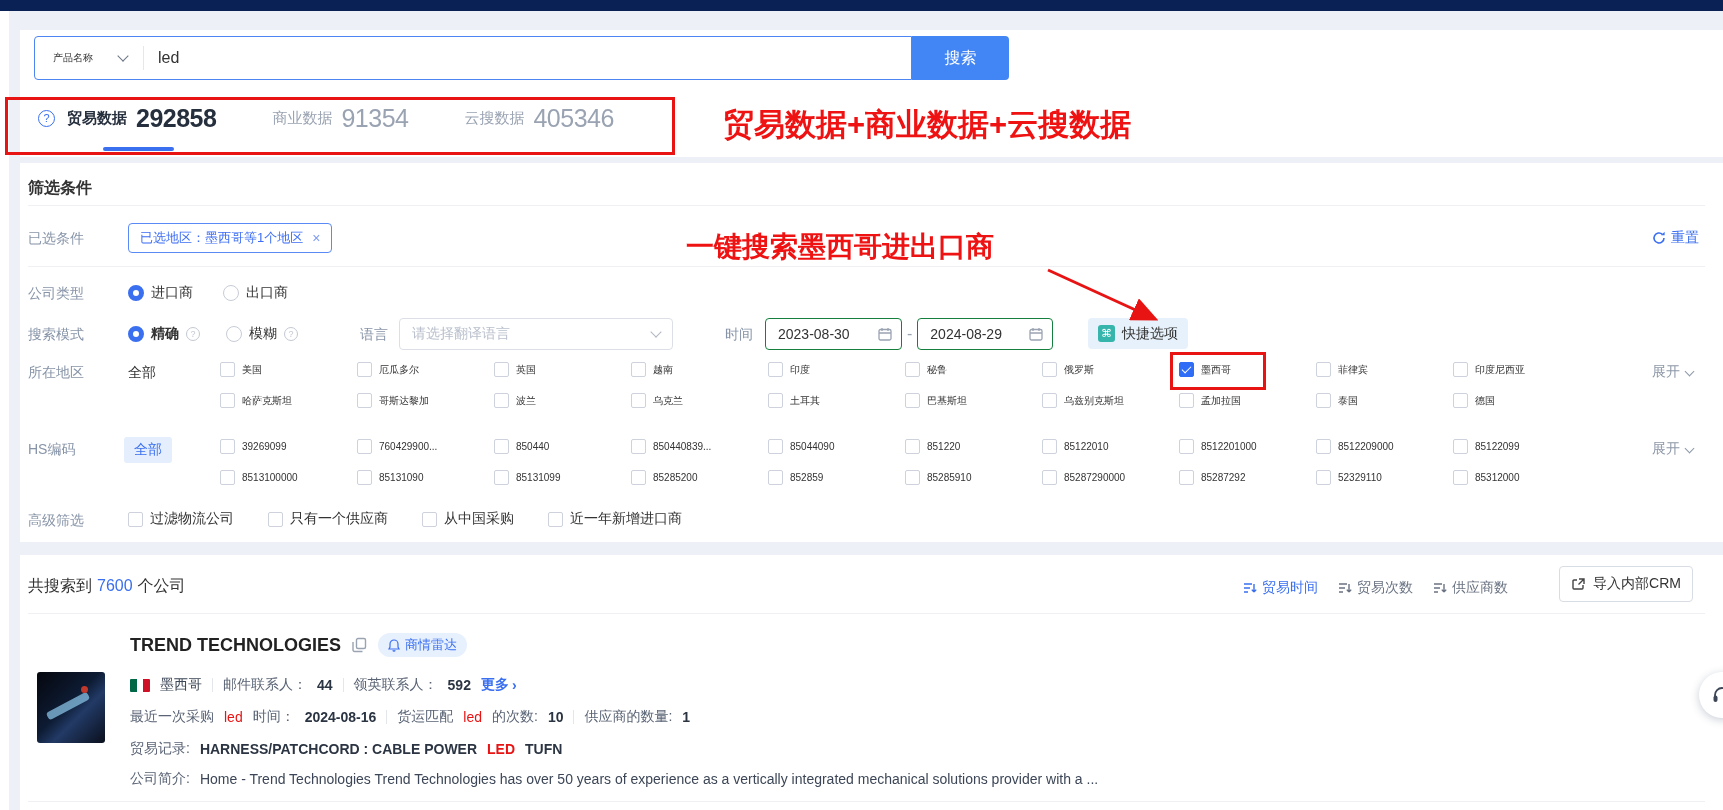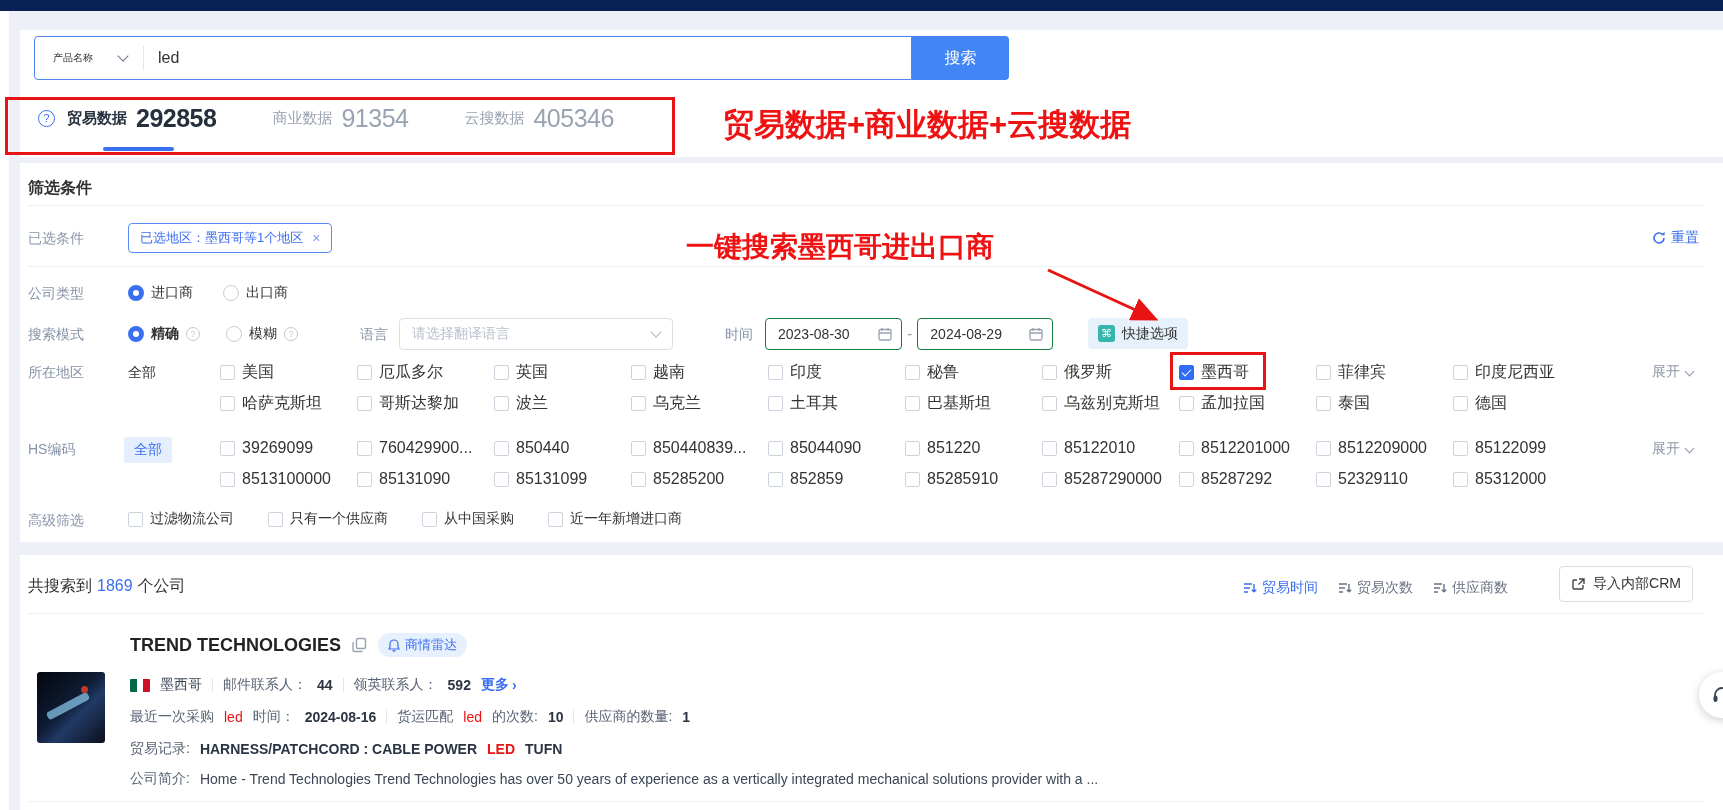--- a/index.html
+++ b/index.html
@@ -52,21 +52,21 @@
           align-items:center;box-sizing:border-box;padding:0 12px;font-size:14px;color:#b9c0cc;cursor:pointer;background:#fff;}
   .select .chev{margin-left:auto;border-color:#b0b7c3;}
   .datebox{width:137px;height:32px;border:1px solid #15803d;border-radius:4px;display:flex;align-items:center;
            box-sizing:border-box;padding:0 9px 0 12px;font-size:14px;color:#333;background:#fff;cursor:pointer;}
   .datebox svg{margin-left:auto;}
   .quick{left:1088px;top:318px;height:31px;background:#e7f1fb;border-radius:4px;display:flex;align-items:center;
          gap:7px;padding:0 10px;font-size:14px;color:#333;cursor:pointer;}
   .cmd{width:17px;height:17px;border-radius:3px;background:#35b5ac;color:#fff;font-size:11px;
        display:flex;align-items:center;justify-content:center;}
   .grid{display:flex;}
-  .grid .gi{width:137px;display:flex;align-items:center;gap:7px;font-size:16px;color:#333;cursor:pointer;}
+  .grid .gi{width:137px;display:flex;align-items:center;gap:7px;font-size:10px;color:#333;cursor:pointer;}
   .cb{width:15px;height:15px;border:1px solid #cdd2dc;border-radius:2px;background:#fff;box-sizing:border-box;
       flex:none;display:flex;align-items:center;justify-content:center;}
   .cb.checked{background:#2f6df6;border-color:#2f6df6;}
   .cb.checked::after{content:"";width:4px;height:8px;border-right:1.6px solid #fff;border-bottom:1.6px solid #fff;
       transform:rotate(45deg);margin-top:-2px;}
   .expand{display:flex;align-items:center;gap:6px;color:#8e98a8;font-size:14px;cursor:pointer;}
   .expand .chev{border-color:#8e98a8;width:6px;height:6px;margin-top:-2px;}
   .allpill{left:124px;top:437px;height:26px;padding:0 10px;background:#e4eefc;color:#3a6ff0;font-size:14px;
            border-radius:3px;display:flex;align-items:center;cursor:pointer;}
   .advgrid{display:flex;gap:34px;}
@@ -420,21 +420,21 @@
     <defs>
         <marker id="ah" markerWidth="9" markerHeight="8" refX="7" refY="4" orient="auto">
           <path d="M0,0 L9,4 L0,8 z" fill="#e81414"></path>
         </marker>
       </defs>
     <line x1="28" y1="10" x2="133" y2="58" stroke="#e81414" stroke-width="3" marker-end="url(#ah)"></line>
   </svg>
 
   <div class="abs panel" style="left:20px;top:555px;width:1703px;height:255px;"></div>
   <div class="abs summary">
-    <span>共搜索到</span><span class="n">1869</span><span>个公司</span>
+    <span>共搜索到</span><span class="n">7600</span><span>个公司</span>
   </div>
   <div class="abs sorts">
     <div class="sort on">
       <svg width="14" height="14" viewBox="0 0 14 14">
           <path d="M1 3h8M1 7h6M1 11h4" stroke="currentColor" stroke-width="1.4"></path>
           <path d="M11 3v8M11 11l-2.2-2.4M11 11l2.2-2.4" stroke="currentColor" stroke-width="1.4" fill="none"></path>
         </svg>
       <span>贸易时间</span>
     </div>
     <div class="sort">

